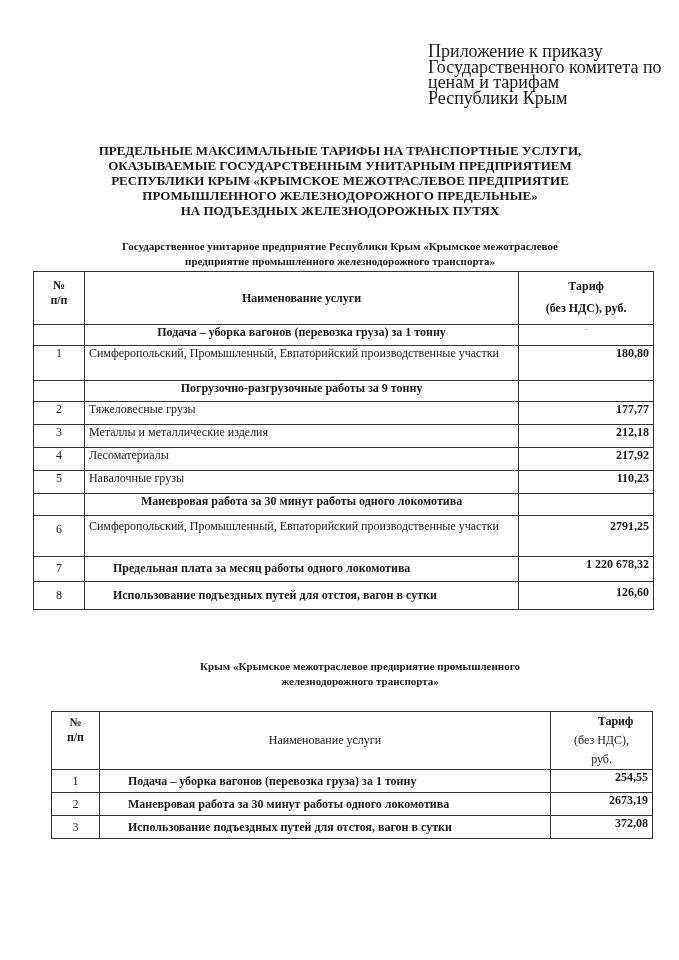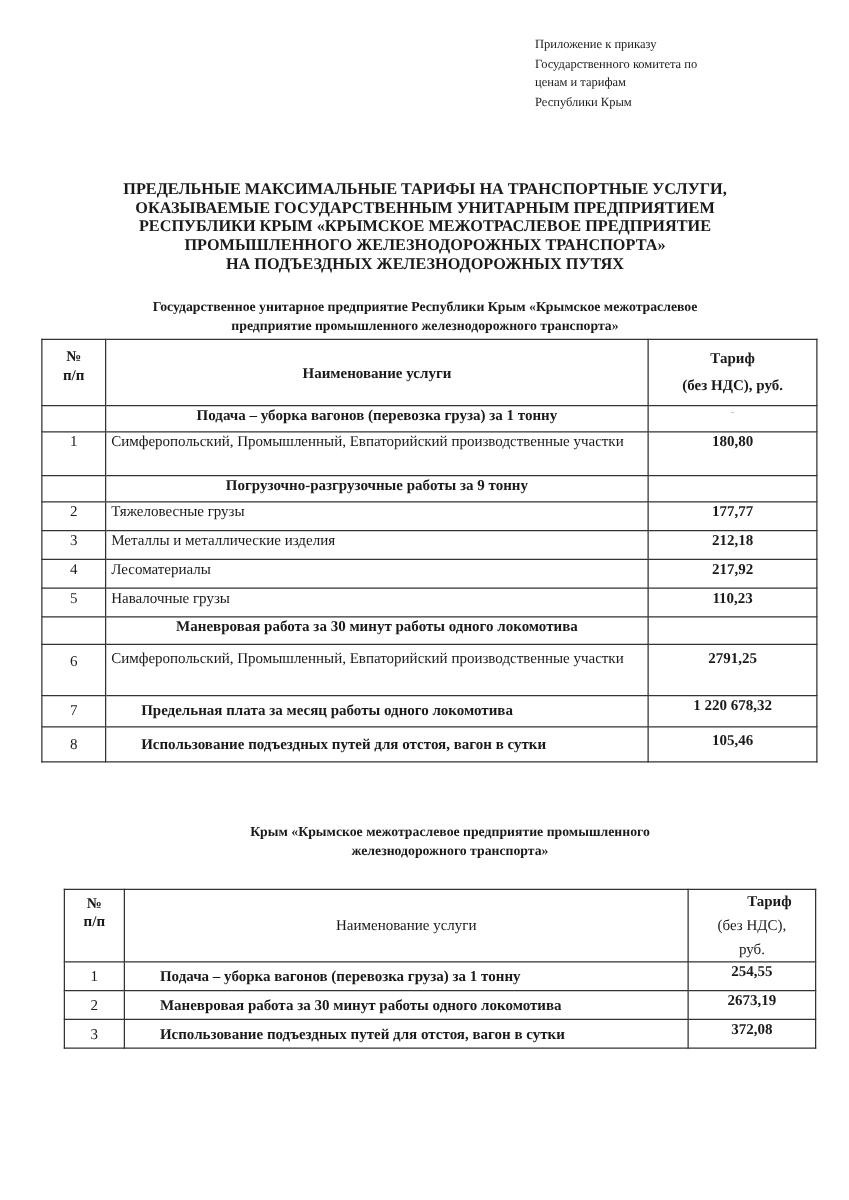--- a/index.html
+++ b/index.html
@@ -1,44 +1,44 @@
 <!DOCTYPE html>
 <html><head>
 <meta charset="utf-8">
 <style>
   html, body { margin:0; padding:0; background:#ffffff; }
   body { width:679px; height:960px; position:relative; overflow:hidden;
          font-family:"Liberation Serif", serif; color:#1a1a1a; }
-  .appendix { position:absolute; left:428px; top:28px; font-size:10px; line-height:15.5px; }
+  .appendix { position:absolute; left:428px; top:44px; font-size:18px; line-height:15.5px; }
   .title { position:absolute; left:60px; width:560px; top:143px; text-align:center;
            font-weight:bold; font-size:13px; line-height:15px; }
   .subtitle { position:absolute; text-align:center; font-weight:bold; font-size:11px; line-height:15px; }
   table { position:absolute; border-collapse:collapse; font-size:12px; }
   td, th { border:1px solid #333; padding:0 4px; vertical-align:top; }
   th { font-weight:bold; }
   .num { text-align:center; }
-  .tariff { text-align:center; font-weight:bold; }
+  .tariff { text-align:right; font-weight:bold; }
   .bold { font-weight:bold;padding-left:28px; }
   .section { text-align:center; font-weight:bold; }
 </style>
 </head>
 <body>
 
 <div class="appendix">
   <div>Приложение к приказу</div>
   <div>Государственного комитета по</div>
   <div>ценам и тарифам</div>
   <div>Республики Крым</div>
 </div>
 
 <div class="title">
   <div>ПРЕДЕЛЬНЫЕ МАКСИМАЛЬНЫЕ ТАРИФЫ   НА ТРАНСПОРТНЫЕ УСЛУГИ,</div>
   <div>ОКАЗЫВАЕМЫЕ ГОСУДАРСТВЕННЫМ УНИТАРНЫМ ПРЕДПРИЯТИЕМ</div>
   <div>РЕСПУБЛИКИ КРЫМ «КРЫМСКОЕ МЕЖОТРАСЛЕВОЕ ПРЕДПРИЯТИЕ</div>
-  <div>ПРОМЫШЛЕННОГО ЖЕЛЕЗНОДОРОЖНЫХ ТРАНСПОРТА»</div>
+  <div>ПРОМЫШЛЕННОГО ЖЕЛЕЗНОДОРОЖНОГО ПРЕДЕЛЬНЫЕ»</div>
   <div>НА   ПОДЪЕЗДНЫХ ЖЕЛЕЗНОДОРОЖНЫХ ПУТЯХ</div>
 </div>
 
 <div class="subtitle" style="left:40px;width:600px;top:239px;">
   <div>Государственное унитарное предприятие Республики Крым «Крымское межотраслевое</div>
   <div>предприятие промышленного железнодорожного транспорта»</div>
 </div>
 
 <table style="left:33px;top:271px;width:621px;">
   <colgroup>
@@ -104,21 +104,21 @@
     <td class="tariff" style="padding-top:3px;">2791,25</td>
   </tr>
   <tr style="height:25px">
     <td class="num" style="padding-top:4px;">7</td>
     <td class="bold" style="padding-top:4px;">Предельная плата за месяц работы одного локомотива</td>
     <td class="tariff">1 220 678,32</td>
   </tr>
   <tr style="height:28px">
     <td class="num" style="padding-top:6px;">8</td>
     <td class="bold" style="padding-top:6px;">Использование подъездных путей для отстоя, вагон в сутки</td>
-    <td class="tariff" style="padding-top:3px;">105,46</td>
+    <td class="tariff" style="padding-top:3px;">126,60</td>
   </tr>
 </tbody>
   </table>
 
 <div class="subtitle" style="left:110px;width:500px;top:659px;">
   <div>Крым «Крымское межотраслевое предприятие промышленного</div>
   <div>железнодорожного транспорта»</div>
 </div>
 
 <div style="position:absolute;"></div>

